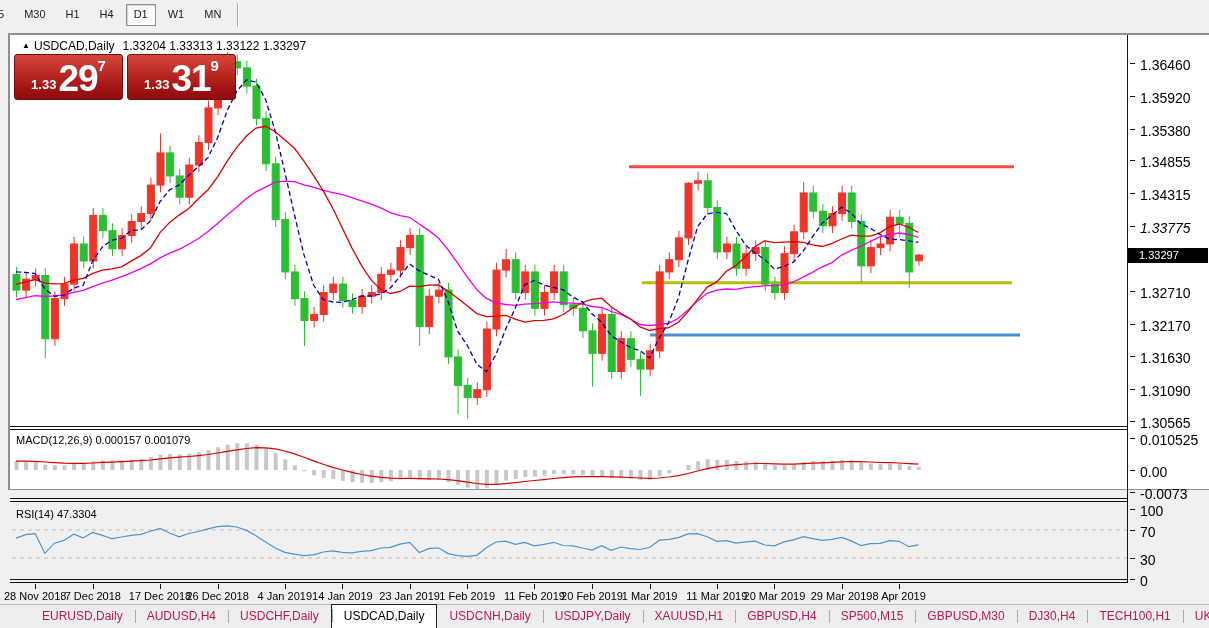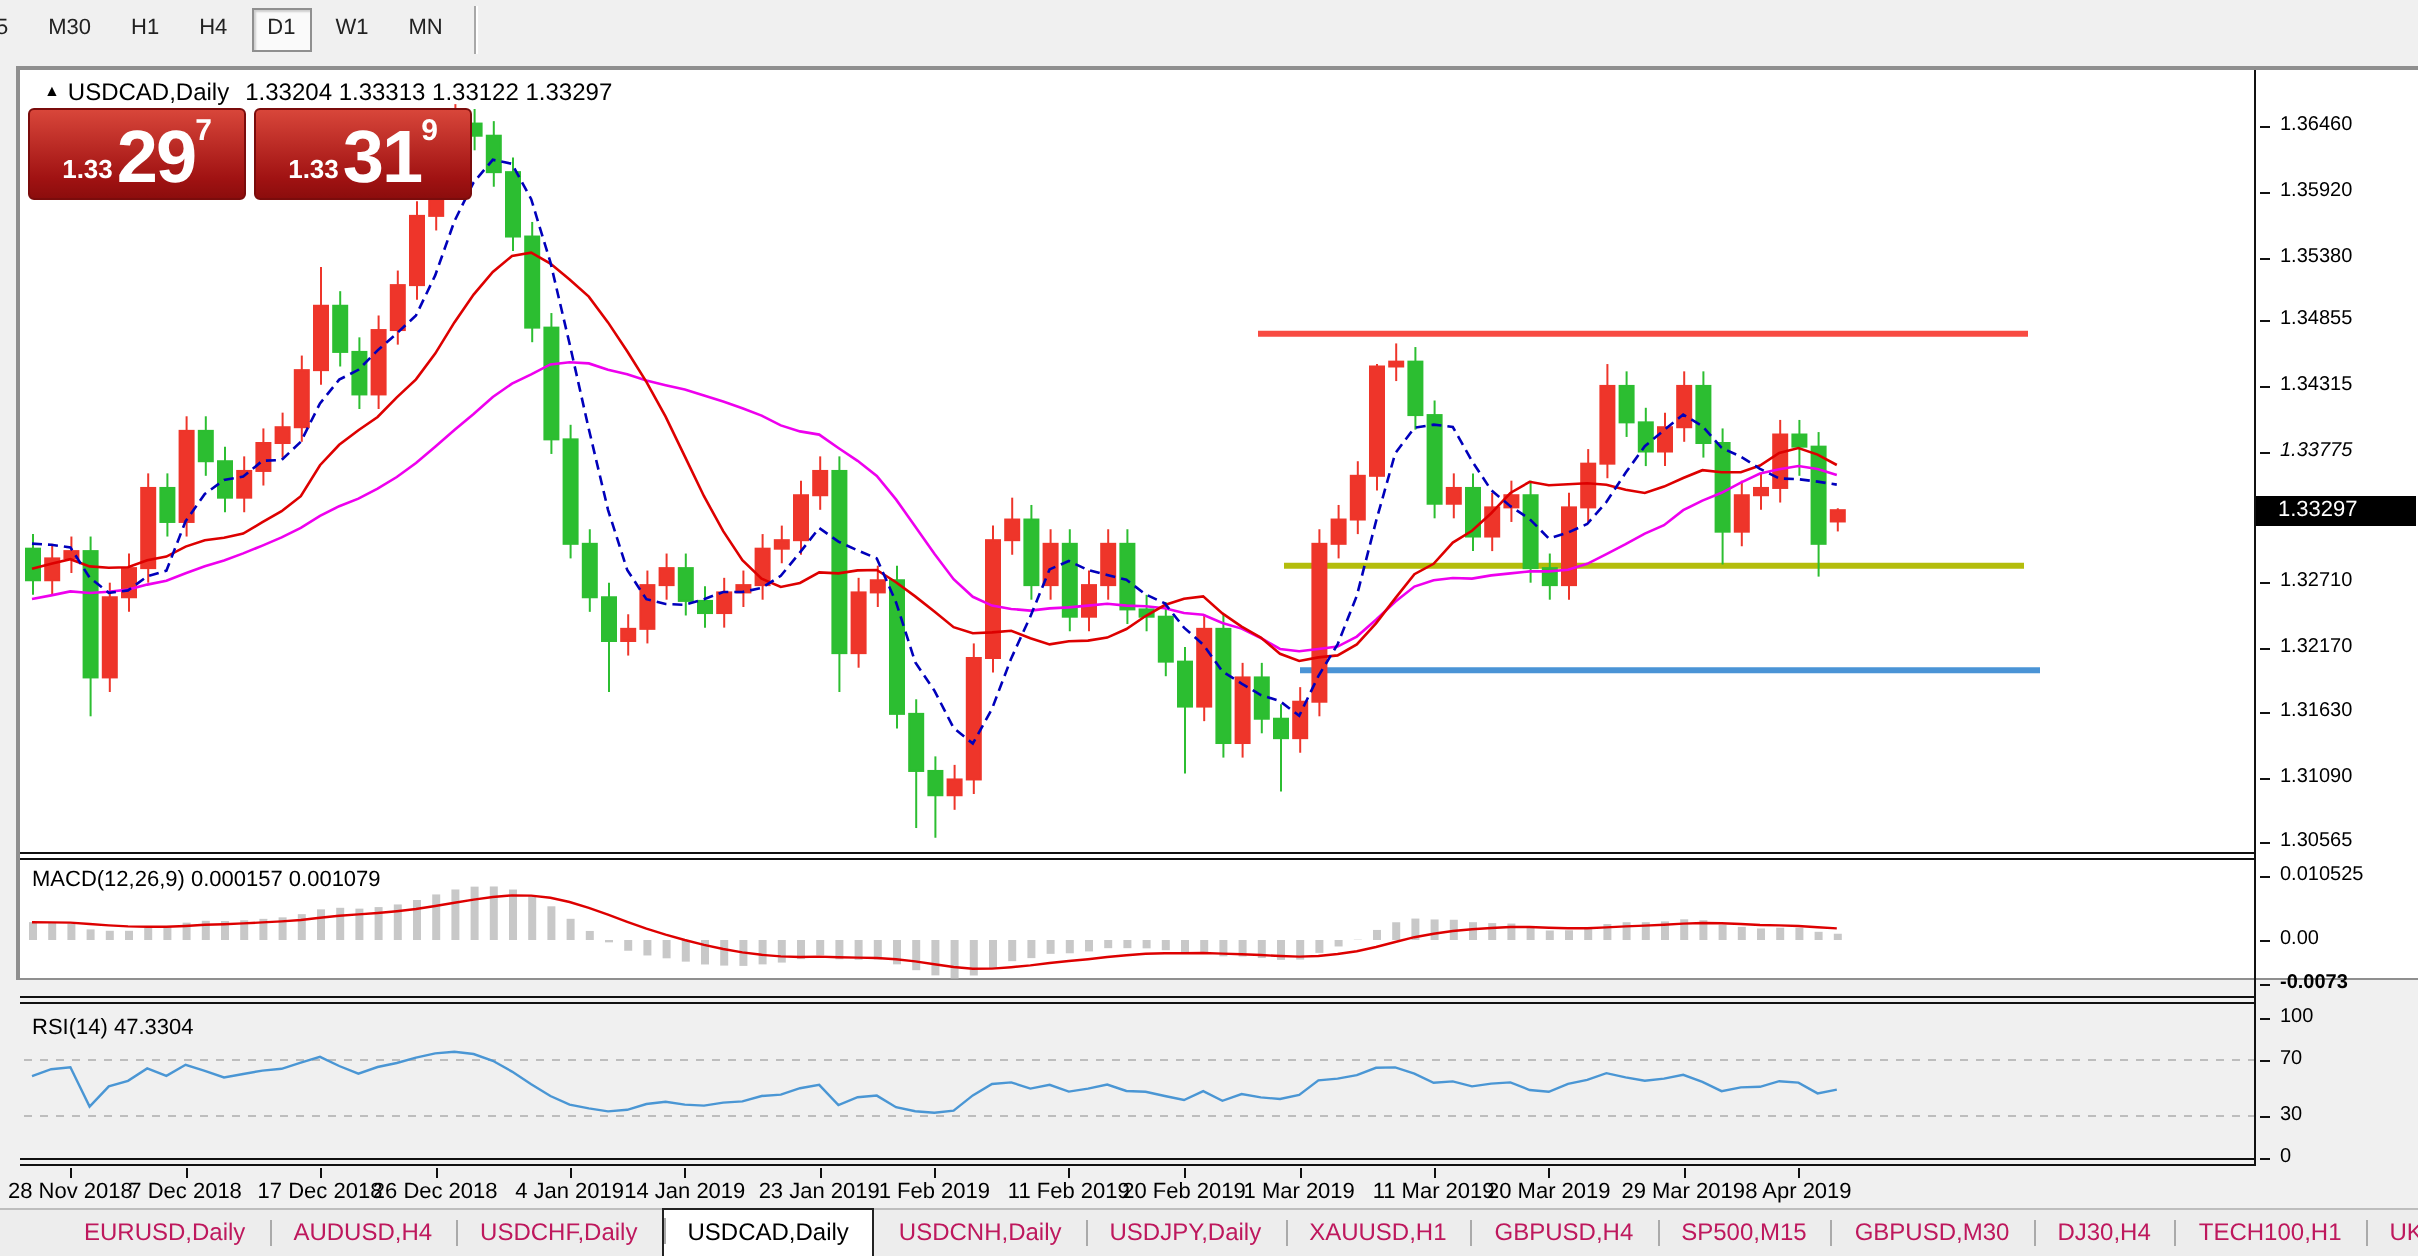--- a/index.html
+++ b/index.html
@@ -35,21 +35,21 @@
   .spin-btn { width:19px; background:linear-gradient(#f4f7fa,#d9e2ec); border:1px solid #aebdcd; color:#3a6ea5; font-size:8px; display:flex; align-items:center; justify-content:center; cursor:pointer; }
   #tp-volume { flex:1; font-size:13px; color:#000; text-align:right; padding:4px 6px 0 0; background:#fff; }
   #tp-row2 { display:flex; margin-top:3px; height:46px; }
   .price-box { flex:1; background:linear-gradient(#d8463a,#a01212 78%,#8c0d0d); border:1px solid #7a0c0c; border-radius:3px; color:#fff; display:flex; align-items:flex-end; justify-content:center; padding-bottom:3px; cursor:pointer; }
   .price-box + .price-box { margin-left:4px; }
   .pb-small { font-size:13px; font-weight:bold; margin:16px 2px 4px 0; }
   .pb-big { font-size:37px; font-weight:bold; line-height:34px; letter-spacing:-1px; }
   .pb-sup { font-size:15px; font-weight:bold; align-self:flex-start; margin-top:2px; }
 
   
-  .ax-label { position:absolute; left:1130px; font-size:10px; color:#000; white-space:nowrap; }
+  .ax-label { position:absolute; left:1130px; font-size:14px; color:#000; white-space:nowrap; }
   .ax-label::before { content:""; position:absolute; left:-10px; top:6px; width:5px; height:1px; background:#111; }
   #cur-price { position:absolute; left:1118px; width:80px; height:15px; background:#000; color:#fff; font-size:11px; text-align:left; padding:1px 0 0 11px; }
   .date-tick { position:absolute; width:1px; height:5px; background:#111; top:549px; }
   .date-label { position:absolute; top:555px; font-size:11px; color:#000; white-space:nowrap; transform:translateX(-50%); }
   .panel-label { position:absolute; left:6px; font-size:11px; color:#000; }
 
   
   #tabbar { position:absolute; left:0; top:604px; width:1209px; height:24px; background:#ededed; border-top:1px solid #bdbdbd; display:flex; align-items:flex-end; padding-left:30px; }
   .tab { font-size:12px; color:#be185d; padding:3px 12px 4px; height:22px; white-space:nowrap; cursor:pointer; position:relative; }
   .tab + .tab::before { content:""; position:absolute; left:0; top:4px; height:13px; width:1px; background:#aaa; }
@@ -413,21 +413,21 @@
         <span class="ax-label" style="top: 152.266px;">1.34315</span>
         <span class="ax-label" style="top: 185.06px; font-style: italic;">1.33775</span>
         <span class="ax-label" style="top: 249.738px;">1.32710</span>
         <span class="ax-label" style="top: 282.532px;">1.32170</span>
         <span class="ax-label" style="top: 315.326px;">1.31630</span>
         <span class="ax-label" style="top: 348.12px;">1.31090</span>
         <span class="ax-label" style="top: 380.003px;">1.30565</span>
         <div id="cur-price" style="top: 213.089px;">1.33297</div>
         <span class="ax-label" style="top: 397.004px;">0.010525</span>
         <span class="ax-label" style="top: 429px;">0.00</span>
-        <span class="ax-label" style="top: 451.192px; font-weight: bold;">-0.0073</span>
+        <span class="ax-label" style="top: 451.192px;">-0.0073</span>
         <span class="ax-label" style="top: 468px;">100</span>
         <span class="ax-label" style="top: 489px;">70</span>
         <span class="ax-label" style="top: 517px;">30</span>
         <span class="ax-label" style="top: 538px;">0</span>
       </div>
     <div id="dates-holder">
         <div class="date-tick" style="left: 25.2px;"></div>
         <div class="date-label" style="left: 25.2px;">28 Nov 2018</div>
         <div class="date-tick" style="left: 82.8px;"></div>
         <div class="date-label" style="left: 82.8px;">7 Dec 2018</div>

